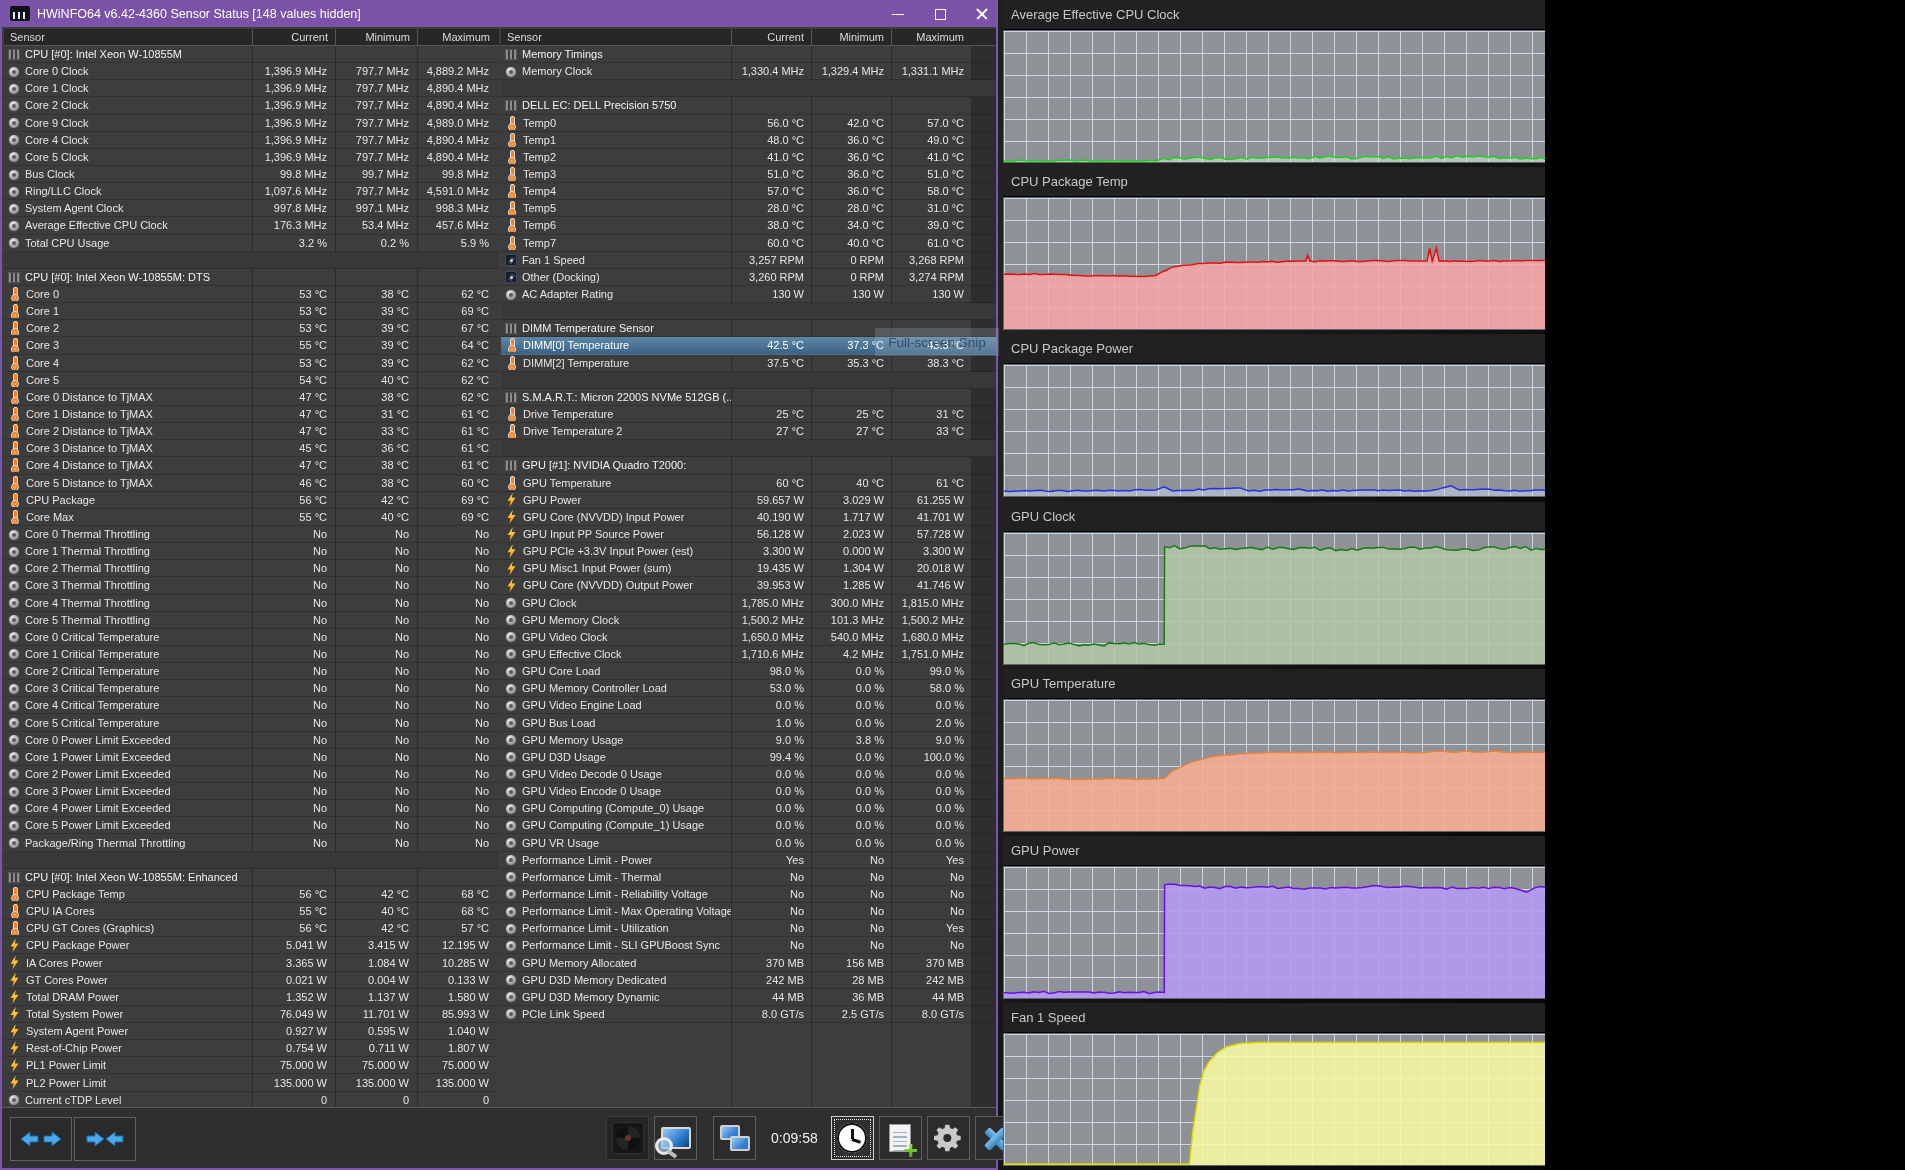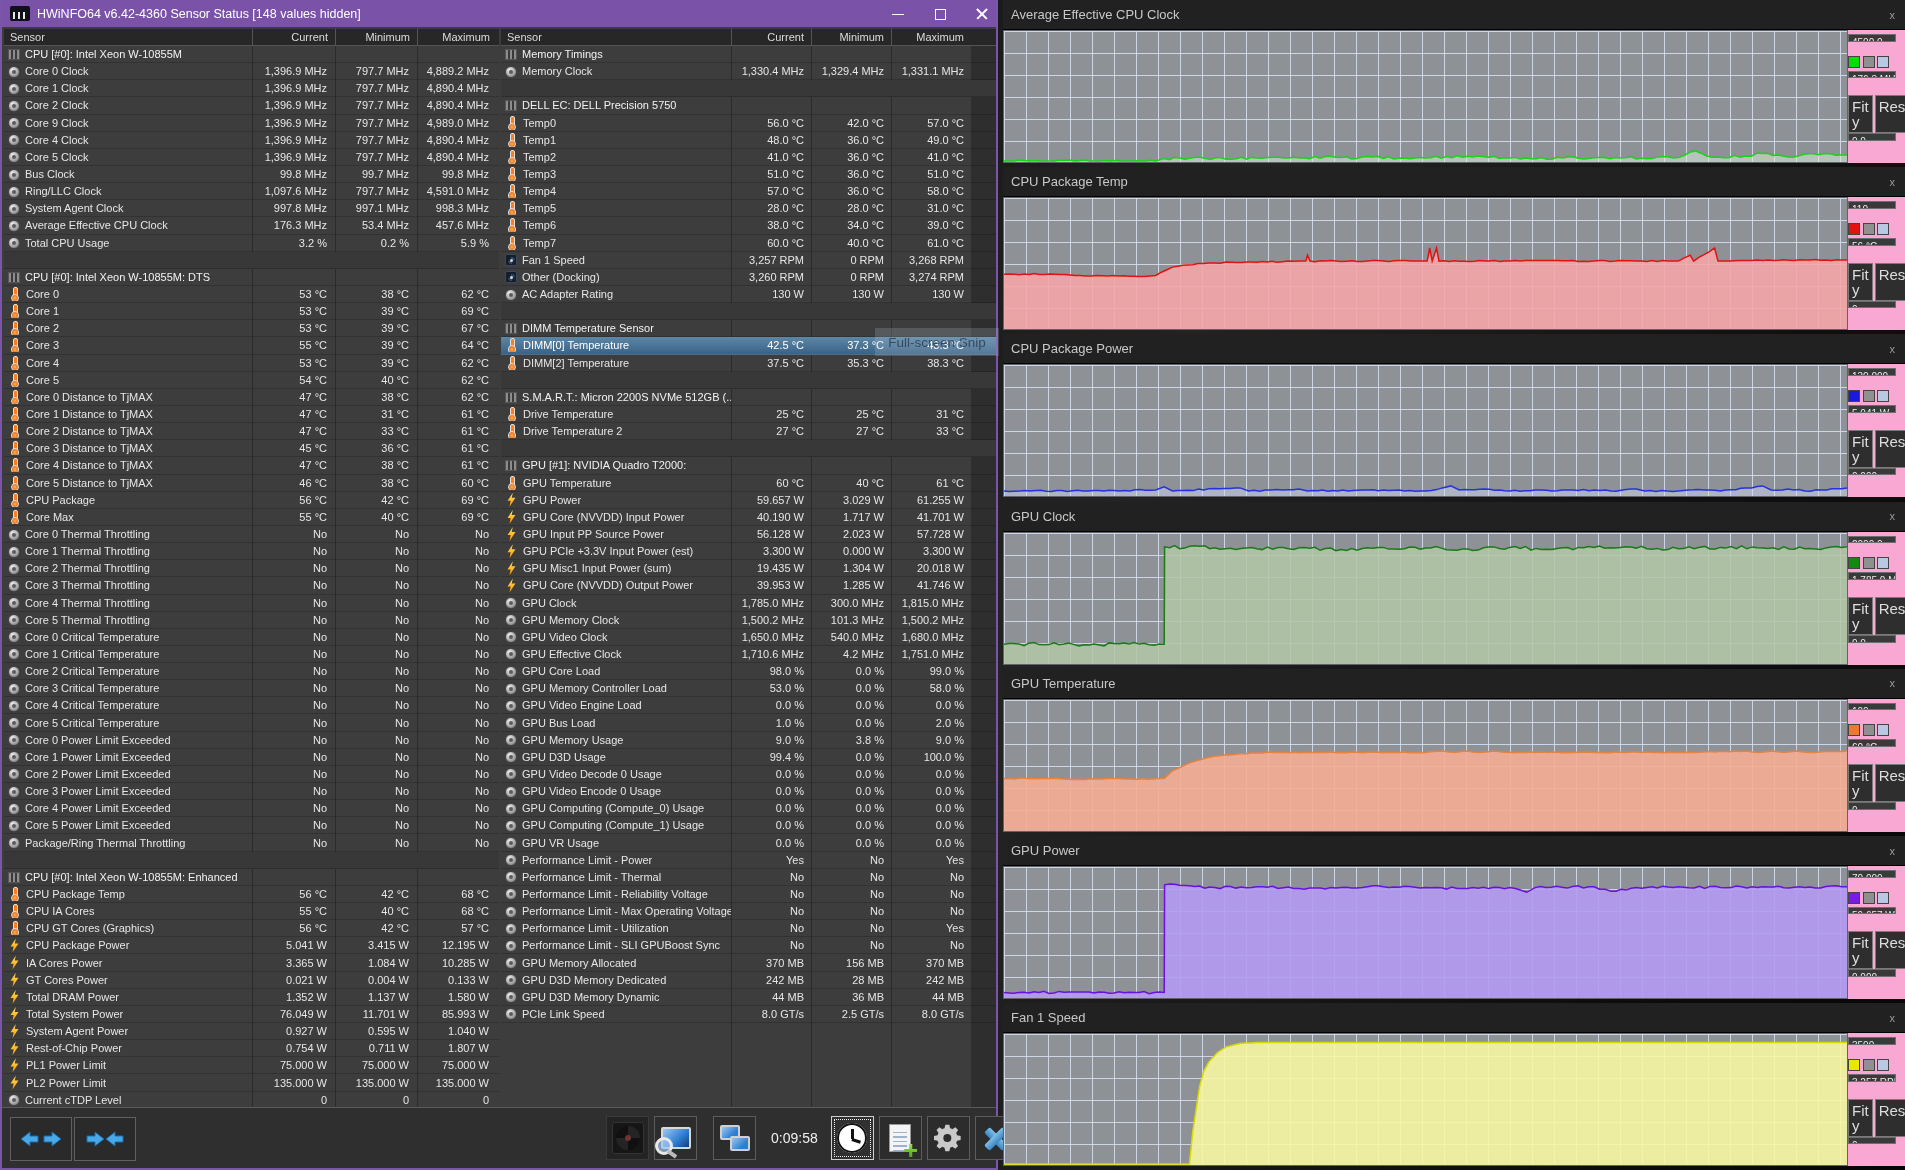--- a/index.html
+++ b/index.html
@@ -1,16 +1,16 @@
 <!DOCTYPE html>
 <html><head>
 <meta charset="utf-8">
 <style>
   html,body{margin:0;padding:0;background:#000;}
-  .root{position:relative;width:1905px;height:1170px;overflow:hidden;
+  .root{position:relative;width:1545px;height:1170px;overflow:hidden;
     font-family:"Liberation Sans",sans-serif;
     background:linear-gradient(115deg,#0a0a0a 0%,#141414 30%,#232323 55%,#101010 80%,#060606 100%);}
   
   .sensor-window{position:absolute;left:0;top:0;width:998px;height:1170px;background:#3d3d3d;
     border-left:2px solid #7b55ab;border-right:2px solid #7b55ab;border-bottom:2px solid #7b55ab;box-sizing:border-box;}
   .titlebar{position:absolute;left:0;top:0;right:0;height:27px;background:#7a52a8;display:flex;align-items:center;color:#fff;}
   .app-icon{width:20px;height:15px;margin:0 7px 0 8px;background:#101018;border-radius:2px;position:relative;flex:0 0 20px;}
   .app-icon::after{content:"";position:absolute;left:3px;right:3px;bottom:2px;height:7px;
     background:repeating-linear-gradient(90deg,#e8e8e8 0 2px,transparent 2px 5px);}
   .wtitle{font-size:12.5px;flex:1;white-space:nowrap;overflow:hidden;}

